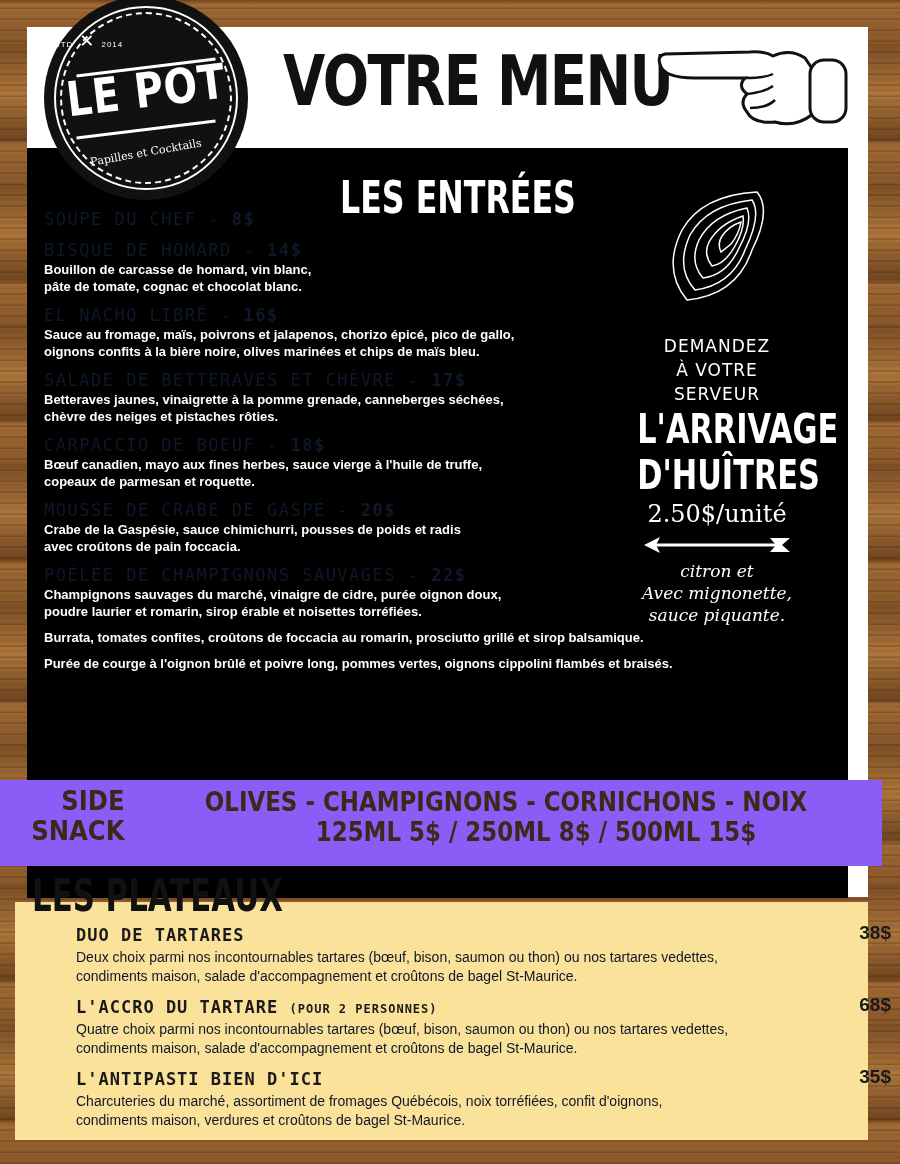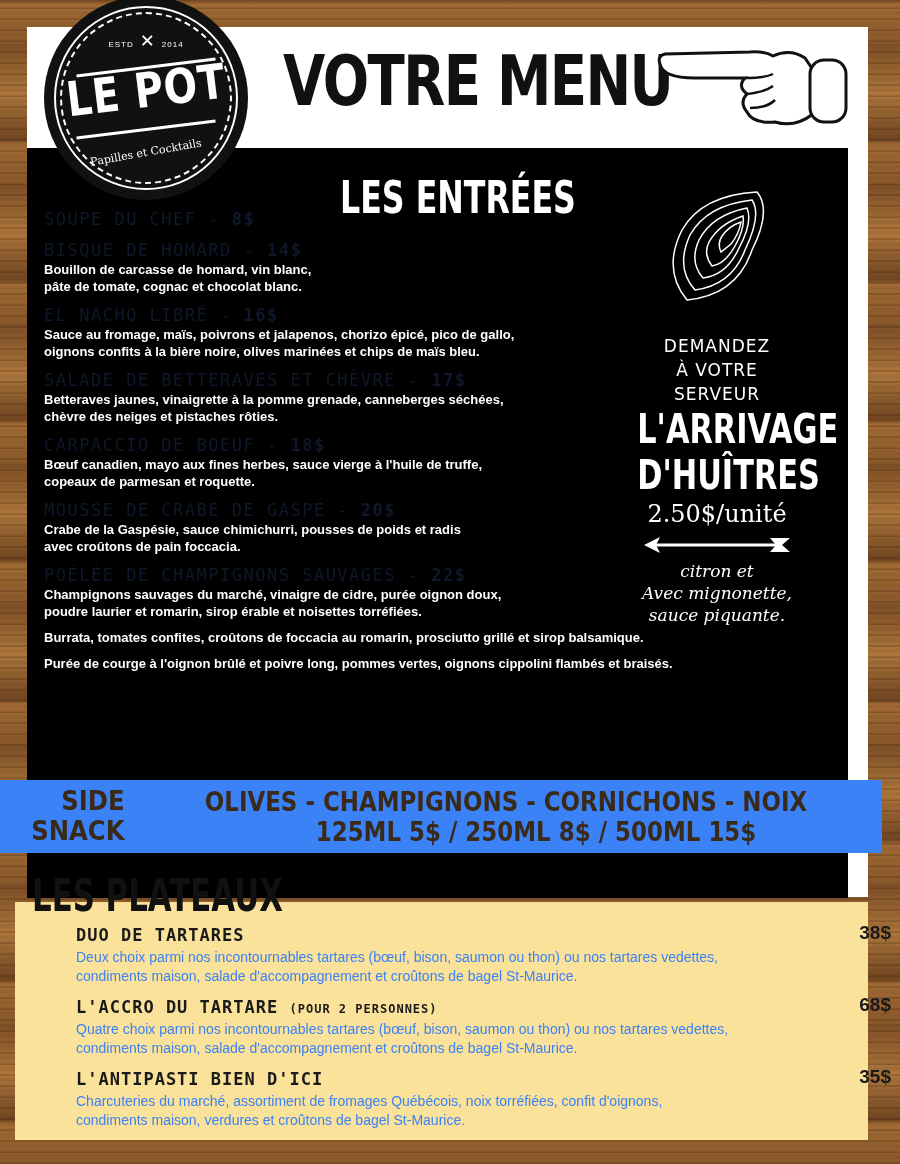--- a/index.html
+++ b/index.html
@@ -7,21 +7,21 @@
     background:
       repeating-linear-gradient(0deg, rgba(60,30,10,0.35) 0px, rgba(60,30,10,0.0) 3px, rgba(120,70,30,0.25) 7px, rgba(60,30,10,0.0) 11px),
       repeating-linear-gradient(0deg, #8a5a2b 0px, #a36d36 40px, #6e4420 44px, #b07a3e 90px, #7d4f26 140px);
     font-family:"Liberation Sans", sans-serif;}
   .card{position:absolute;left:27px;top:27px;width:841px;height:870px;background:#fff;}
   .board{position:absolute;left:27px;top:148px;width:821px;height:750px;background:#000;}
   .logo{position:absolute;left:48px;top:0px;width:196px;height:196px;border-radius:50%;background:#111;
     box-shadow:0 0 0 4px #111; z-index:5;}
   .logo .ring{position:absolute;left:12px;top:12px;right:12px;bottom:12px;border-radius:50%;border:2px dashed #fff;}
   .logo .ring2{position:absolute;left:6px;top:6px;right:6px;bottom:6px;border-radius:50%;border:2px solid #fff;}
-  .logo .est{position:absolute;top:30px;left:0;right:0;text-align:center;color:#fff;font-size:8px;letter-spacing:1px;}
+  .logo .est{position:absolute;top:30px;left:0;right:0;color:#fff;font-size:8px;letter-spacing:1px;}
   .logo .est .x{font-size:18px;margin:0 6px;}
   .logo .bar{position:absolute;left:28px;right:28px;height:3px;background:#fff;transform:rotate(-7deg);}
   .logo .name{position:absolute;top:62px;left:0;right:0;text-align:center;color:#fff;font-weight:bold;
     font-family:"DejaVu Sans", sans-serif;font-size:48px;letter-spacing:1px;transform:rotate(-7deg) scaleX(0.82);}
   .logo .tag{position:absolute;top:146px;left:0;right:0;text-align:center;color:#fff;font-family:"DejaVu Serif", serif;font-size:11px;transform:rotate(-10deg);}
   .title{position:absolute;left:283px;top:40px;font-family:"DejaVu Sans", sans-serif;font-weight:bold;font-size:70px;
     letter-spacing:-2px;transform:scaleX(0.78);transform-origin:left top;color:#111;}
   .hand{position:absolute;left:655px;top:42px;width:200px;height:90px;}
   .section-title{position:absolute;font-family:"DejaVu Sans", sans-serif;font-weight:bold;color:#fff;}
   .entrees-title{left:340px;top:172px;font-size:44px;transform:scaleX(0.72);transform-origin:left top;}
@@ -30,35 +30,35 @@
   .iname{font-family:"DejaVu Sans Mono", monospace;font-size:17px;letter-spacing:1.5px;color:#0f172a;line-height:22px;}
   .iname .price{font-weight:bold;}
   .idesc{font-family:"Liberation Sans", sans-serif;font-weight:bold;font-size:13px;line-height:17px;color:#fff;}
   .side{position:absolute;left:612px;top:180px;width:210px;color:#fff;text-align:center;}
   .oyster{width:120px;height:140px;margin:0 auto;}
   .ask{font-family:"DejaVu Sans", sans-serif;font-size:17px;line-height:24px;letter-spacing:1px;margin-top:10px;}
   .arr{font-family:"DejaVu Sans", sans-serif;font-weight:bold;font-size:40px;line-height:46px;transform:scaleX(0.76);}
   .unit{font-family:"DejaVu Serif", serif;font-size:24px;margin-top:2px;}
   .arrow{margin:8px auto 2px;width:150px;height:18px;}
   .with{font-family:"DejaVu Serif", serif;font-style:italic;font-size:17px;line-height:22px;}
-  .snack{position:absolute;left:0;top:780px;width:882px;height:73px;background:#3b82f6;}
+  .snack{position:absolute;left:0;top:780px;width:882px;height:86px;background:#8b5cf6;}
   .snack-label{position:absolute;left:20px;top:6px;font-family:"DejaVu Sans", sans-serif;font-weight:bold;font-size:27px;
     line-height:30px;color:#3a2a1a;text-align:right;width:110px;transform:scaleX(0.9);}
   .snack-line{position:absolute;left:150px;right:20px;text-align:center;font-family:"DejaVu Sans", sans-serif;font-weight:bold;
     font-size:27px;color:#3a2a1a;transform:scaleX(0.85);}
   .snack-line.l1{top:6px;} .snack-line.l2{top:36px;left:210px;}
   .plateaux{position:absolute;left:15px;top:902px;width:853px;height:238px;background:#fbe29a;}
   .plateaux-title{position:absolute;left:32px;top:870px;font-family:"DejaVu Sans", sans-serif;font-weight:bold;font-size:44px;
     color:#111;transform:scaleX(0.7);transform-origin:left top;z-index:3;}
   .pitems{position:absolute;left:44px;top:924px;width:815px;margin-left:32px;}
   .pitem{position:relative;margin-bottom:10px;}
   .pname{font-family:"DejaVu Sans Mono", monospace;font-size:17px;letter-spacing:1px;color:#1a1a1a;font-weight:bold;line-height:22px;}
   .pname .sub{font-size:12px;}
   .pprice{position:absolute;right:0;top:-2px;font-family:"Liberation Sans", sans-serif;font-weight:bold;font-size:19px;color:#1a1a1a;}
-  .pdesc{font-family:"Liberation Sans", sans-serif;font-size:14px;line-height:19px;color:#3b82f6;}
+  .pdesc{font-family:"Liberation Sans", sans-serif;font-size:14px;line-height:19px;color:#0f172a;}
 </style>
 </head>
 <body>
 
 <div class="card"></div>
 <div class="board"></div>
 
 <div class="logo">
   <div class="ring2"></div>
     <div class="ring"></div>

